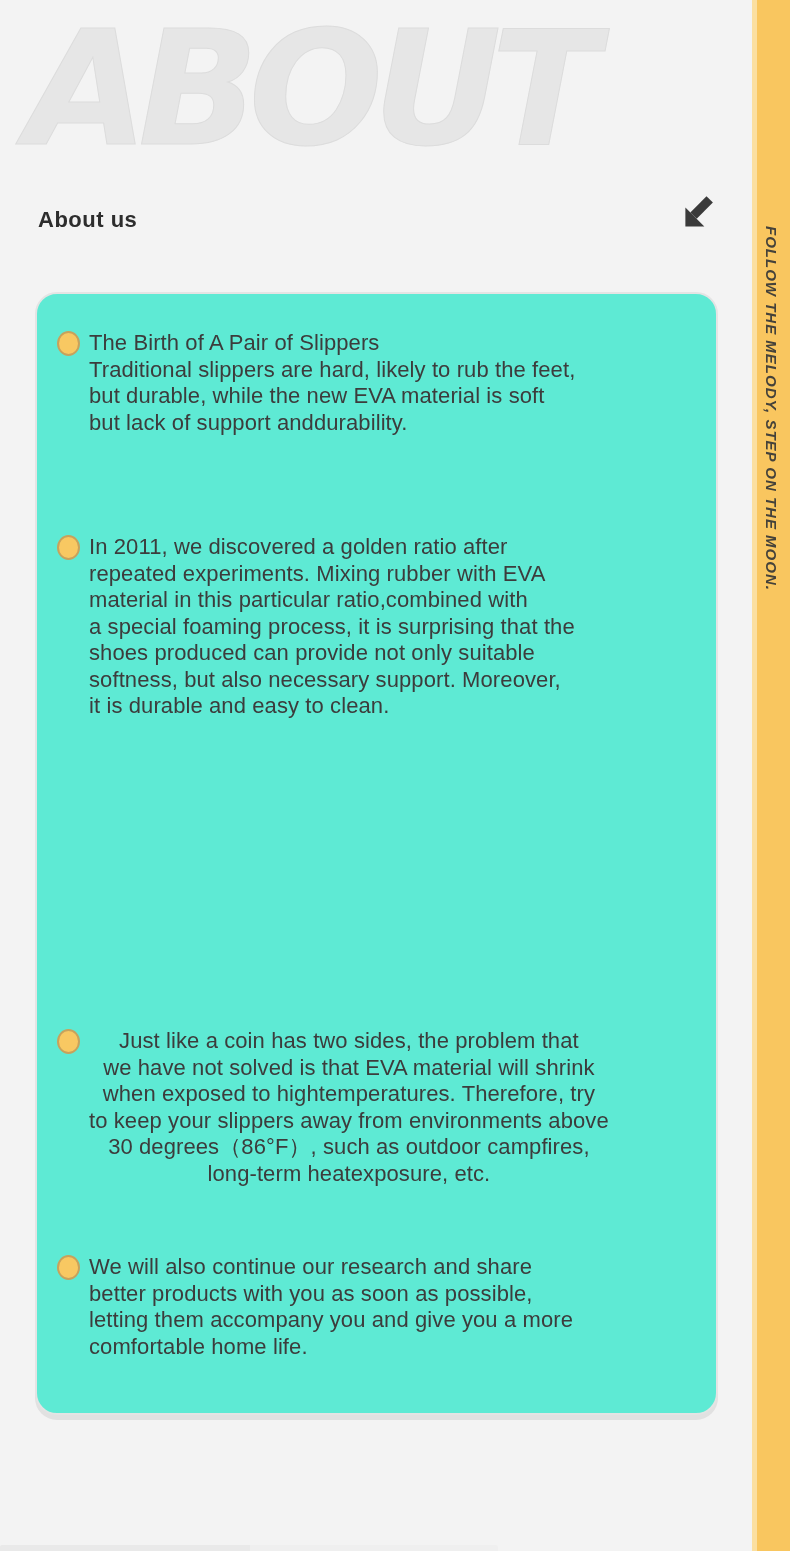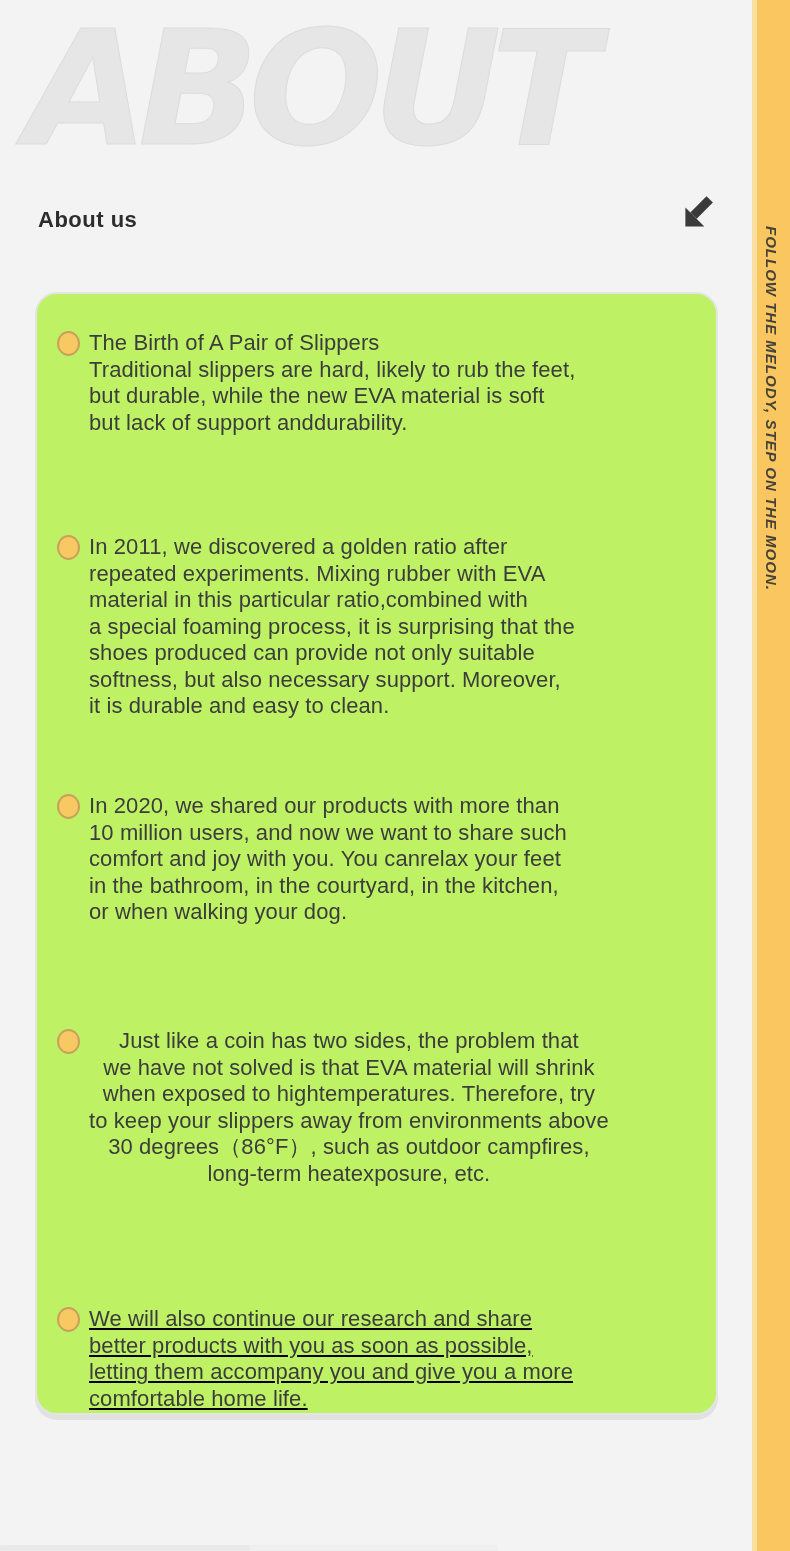--- a/index.html
+++ b/index.html
@@ -50,21 +50,21 @@
     font-size:15px;font-weight:bold;font-style:italic;
     letter-spacing:1px;
     color:#45423a;
     white-space:nowrap;
   }
   
   .card{
     position:absolute;left:35px;top:292px;
     width:683px;height:1123px;
     box-sizing:border-box;
-    background:#bef264;
+    background:#5eead4;
     border:2px solid #e4e4e4;
     border-radius:22px;
     box-shadow:0 5px 0 #e1e1e1;
   }
   .item{
     position:absolute;left:20px;right:14px;
     display:flex;align-items:flex-start;gap:9px;
   }
   .bullet{
     flex:0 0 auto;
@@ -76,21 +76,21 @@
   .item-text{
     font-size:22px;line-height:26.5px;
     color:#3c3c3c;
     white-space:pre-line;
     letter-spacing:0.1px;
   }
   .item-1{top:36px;}
   .item-2{top:240px;}
   .item-3{top:499px;}
   .item-4{top:734px;text-align:center;}
-  .item-5{top:1012px;text-decoration:underline;}
+  .item-5{top:960px;}
   
   .next-watermark-hint{
     position:absolute;left:0;bottom:0;
     width:498px;height:6px;
     background:linear-gradient(to right,#e9e9e9 0 250px,#efefef 250px);
     border-radius:2px 2px 0 0;
   }
 </style>
 </head>
 <body>
@@ -122,28 +122,20 @@
   <div class="item item-2">
     <span class="bullet" style="background:#f8c862;border:2px solid #c7a25c;"></span>
     <div class="item-text">In 2011, we discovered a golden ratio after
 repeated experiments. Mixing rubber with EVA
 material in this particular ratio,combined with
 a special foaming process, it is surprising that the
 shoes produced can provide not only suitable
 softness, but also necessary support. Moreover,
 it is durable and easy to clean.</div>
   </div>
-  <div class="item item-3">
-    <span class="bullet" style="background:#f8c862;border:2px solid #c7a25c;"></span>
-    <div class="item-text">In 2020, we shared our products with more than
-10 million users, and now we want to share such
-comfort and joy with you. You canrelax your feet
-in the bathroom, in the courtyard, in the kitchen,
-or when walking your dog.</div>
-  </div>
   <div class="item item-4">
     <span class="bullet" style="background:#f8c862;border:2px solid #c7a25c;"></span>
     <div class="item-text">Just like a coin has two sides, the problem that
 we have not solved is that EVA material will shrink
 when exposed to hightemperatures. Therefore, try
 to keep your slippers away from environments above
 30 degrees（86°F）, such as outdoor campfires,
 long-term heatexposure, etc.</div>
   </div>
   <div class="item item-5">

